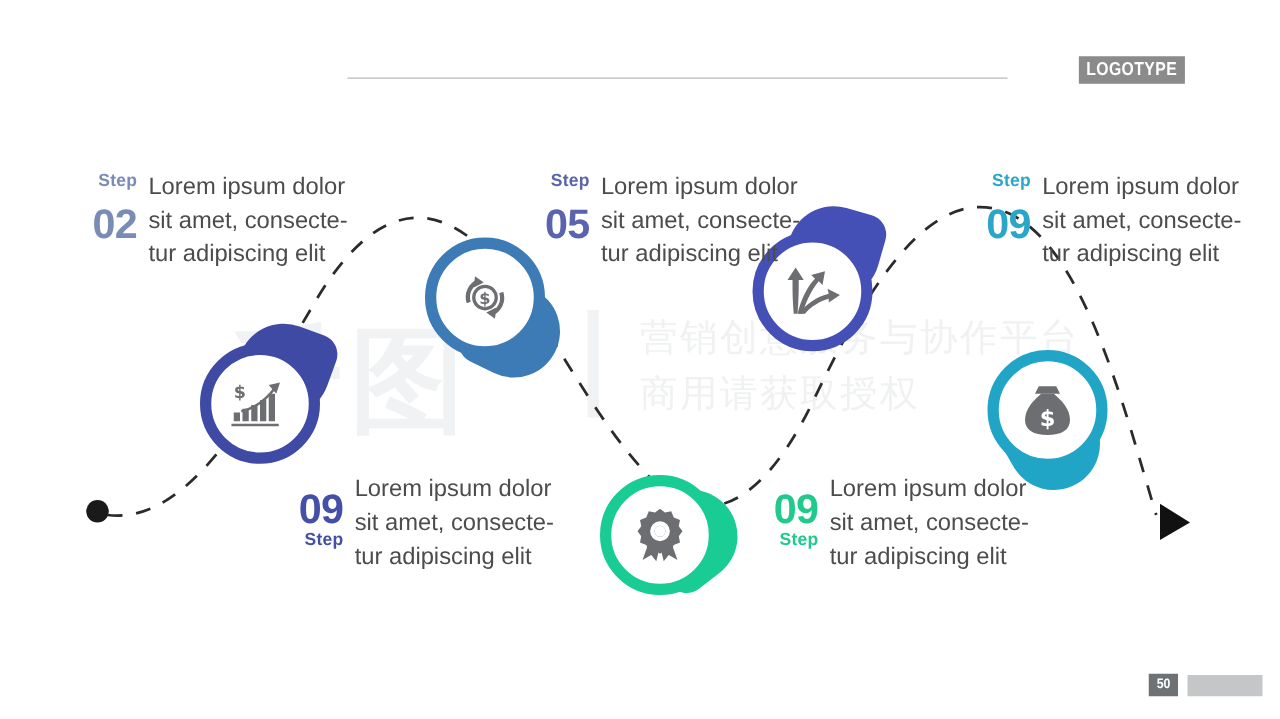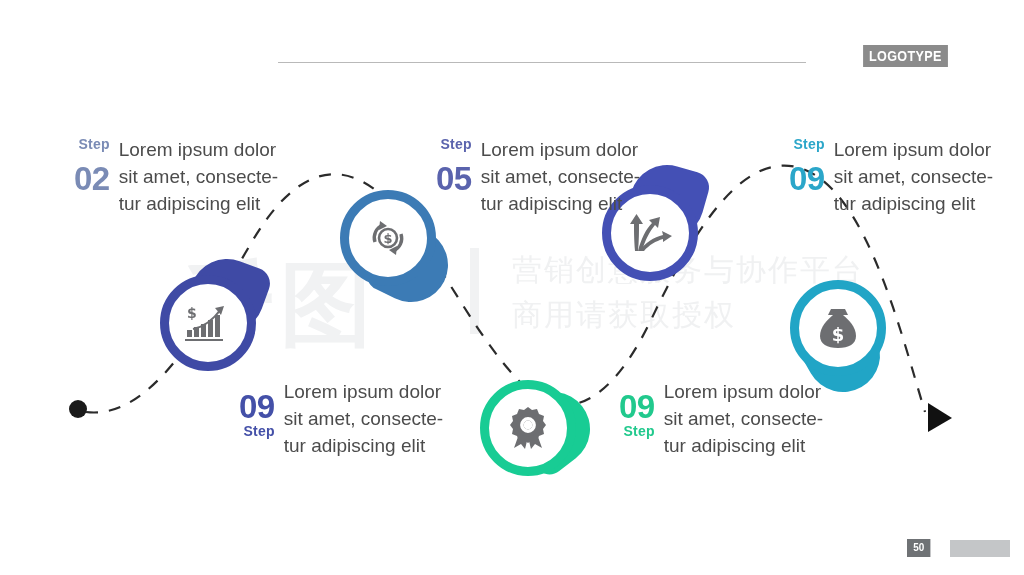--- a/index.html
+++ b/index.html
@@ -189,21 +189,20 @@
     white-space: pre-line;
   }
 
   
   .footer {
     position: absolute;
     right: 14px;
     bottom: 18px;
     display: flex;
     align-items: center;
-    gap: 12px;
   }
   .footer .pagenum {
     background: #6f7275;
     color: #ffffff;
     font-size: 11px;
     font-weight: bold;
     padding: 3px 7px 4px 7px;
     line-height: 1;
     transform: scaleX(.9);
     transform-origin: left center;

